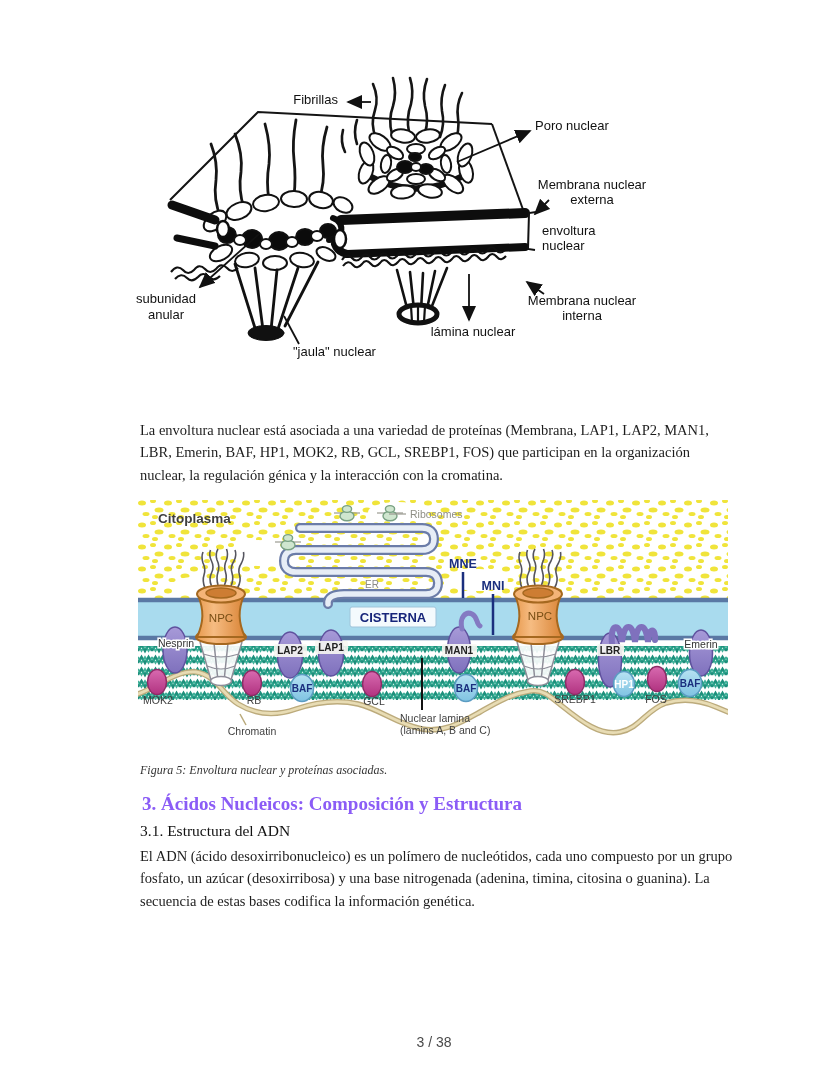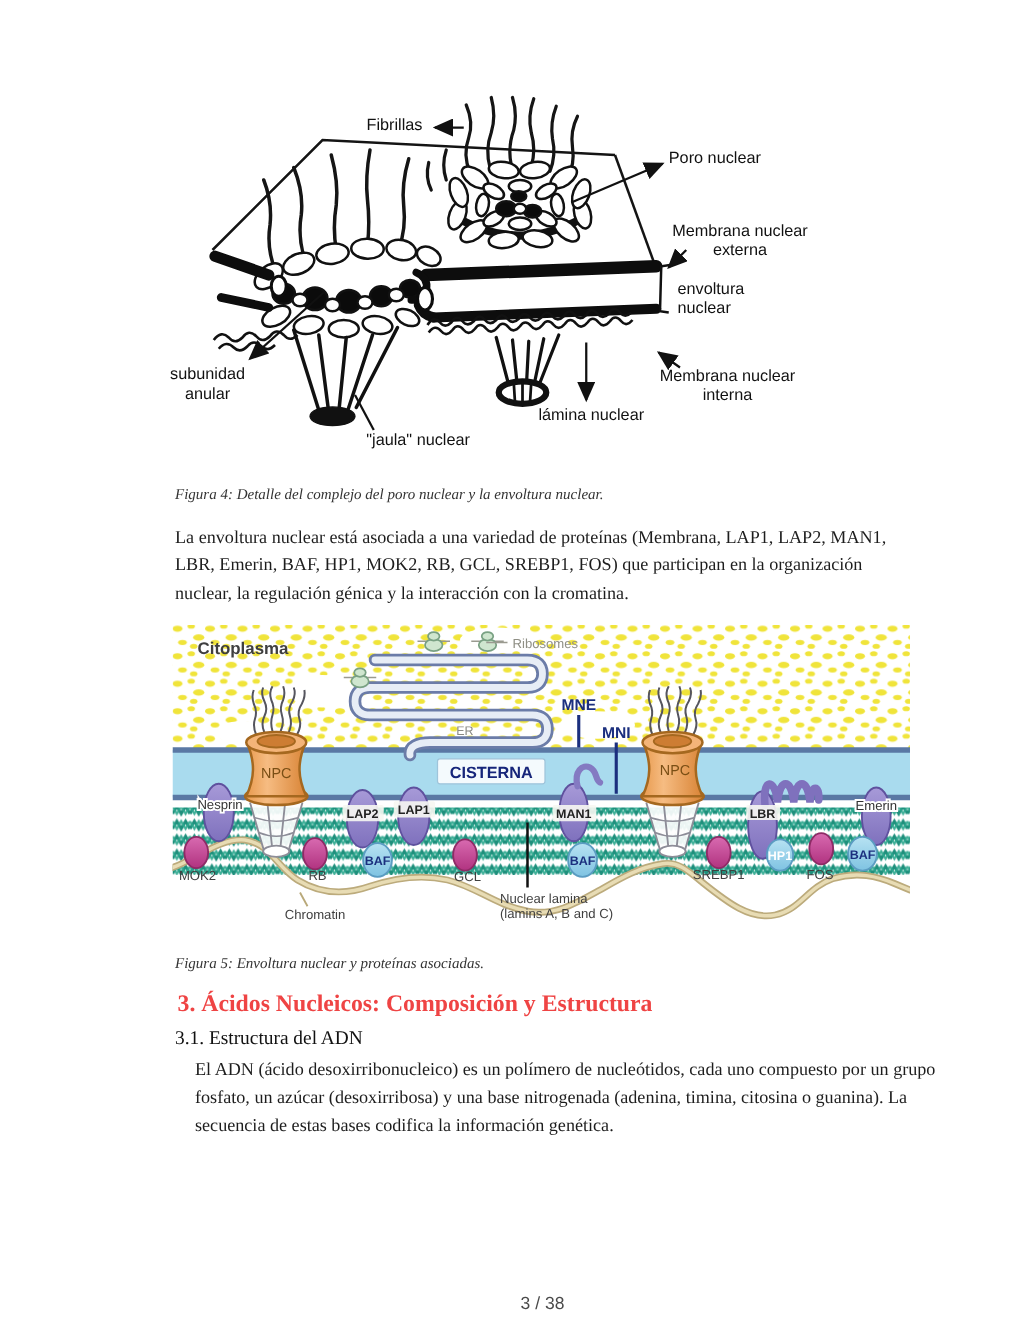--- a/index.html
+++ b/index.html
@@ -1,21 +1,21 @@
 <!DOCTYPE html>
 <html><head>
 <meta charset="utf-8">
 <style>
   html,body{margin:0;padding:0;background:#ffffff;}
   .page{position:relative;width:828px;height:1071px;background:#fff;overflow:hidden;
         font-family:"Liberation Serif",serif;margin-left:20px;}
   .abs{position:absolute;}
   .caption{font-style:italic;font-size:12px;color:#333;}
   .body-text{font-size:14.5px;line-height:22.4px;color:#1d1d1d;width:596px;}
-  .h2{font-size:19px;font-weight:bold;color:#ef4444;}
+  .h2{font-size:19px;font-weight:bold;color:#8b5cf6;}
   .h3{font-size:15.5px;font-weight:normal;color:#111;}
   .footer{font-family:"Liberation Sans",sans-serif;font-size:14px;color:#4a4a4a;
           text-align:center;width:828px;}
   svg text{font-family:"Liberation Sans",sans-serif;}
   .halo{paint-order:stroke;stroke:#ffffff;stroke-width:3px;}
 </style>
 </head>
 <body>
 
 <div class="page">
@@ -159,21 +159,20 @@
       <text x="407" y="178">nuclear</text>
       <text x="447" y="233" text-anchor="middle">Membrana nuclear</text>
       <text x="447" y="248" text-anchor="middle">interna</text>
       <text x="338" y="264" text-anchor="middle">lámina nuclear</text>
       <text x="31" y="231" text-anchor="middle">subunidad</text>
       <text x="31" y="247" text-anchor="middle">anular</text>
       <text x="158" y="284">"jaula" nuclear</text>
     </g>
   </svg>
 
-  <div class="abs caption" style="left:120px;top:388px;">Figura 4: Detalle del complejo del poro nuclear y la envoltura nuclear.</div>
 
   <div class="abs body-text" style="left:120px;top:419px;">La envoltura nuclear está asociada a una variedad de proteínas (Membrana, LAP1, LAP2, MAN1, LBR, Emerin, BAF, HP1, MOK2, RB, GCL, SREBP1, FOS) que participan en la organización nuclear, la regulación génica y la interacción con la cromatina.</div>
 
   <svg class="abs" style="left:118px;top:498px;" width="590" height="250" viewBox="0 0 590 250">
     <defs>
       <pattern id="cyto" width="26" height="22" patternUnits="userSpaceOnUse">
         <ellipse cx="4" cy="5" rx="4" ry="2.5" fill="#f0e43a"></ellipse>
         <ellipse cx="15" cy="3" rx="3" ry="2" fill="#f0e43a"></ellipse>
         <ellipse cx="21" cy="12" rx="4.5" ry="2.5" fill="#f0e43a"></ellipse>
         <ellipse cx="8" cy="16" rx="3.5" ry="2" fill="#f0e43a"></ellipse>
@@ -329,16 +328,16 @@
     <line x1="108" y1="227" x2="102" y2="216" stroke="#b9a97a" stroke-width="1.5"></line>
     <text x="114" y="237" text-anchor="middle" font-size="10.5" fill="#3f3f3f">Chromatin</text>
     <text x="262" y="224" font-size="10.5" fill="#3f3f3f">Nuclear lamina</text>
     <text x="262" y="236" font-size="10.5" fill="#3f3f3f">(lamins A, B and C)</text>
   </svg>
 
   <div class="abs caption" style="left:120px;top:763px;">Figura 5: Envoltura nuclear y proteínas asociadas.</div>
 
   <div class="abs h2" style="left:122px;top:793px;">3. Ácidos Nucleicos: Composición y Estructura</div>
   <div class="abs h3" style="left:120px;top:822px;">3.1. Estructura del ADN</div>
-  <div class="abs body-text" style="left:136px;top:845px;">El ADN (ácido desoxirribonucleico) es un polímero de nucleótidos, cada uno compuesto por un grupo fosfato, un azúcar (desoxirribosa) y una base nitrogenada (adenina, timina, citosina o guanina). La secuencia de estas bases codifica la información genética.</div>
+  <div class="abs body-text" style="left:120px;top:845px;">El ADN (ácido desoxirribonucleico) es un polímero de nucleótidos, cada uno compuesto por un grupo fosfato, un azúcar (desoxirribosa) y una base nitrogenada (adenina, timina, citosina o guanina). La secuencia de estas bases codifica la información genética.</div>
 
   <div class="abs footer" style="left:0;top:1034px;">3 / 38</div>
 </div>
 
 </body></html>

